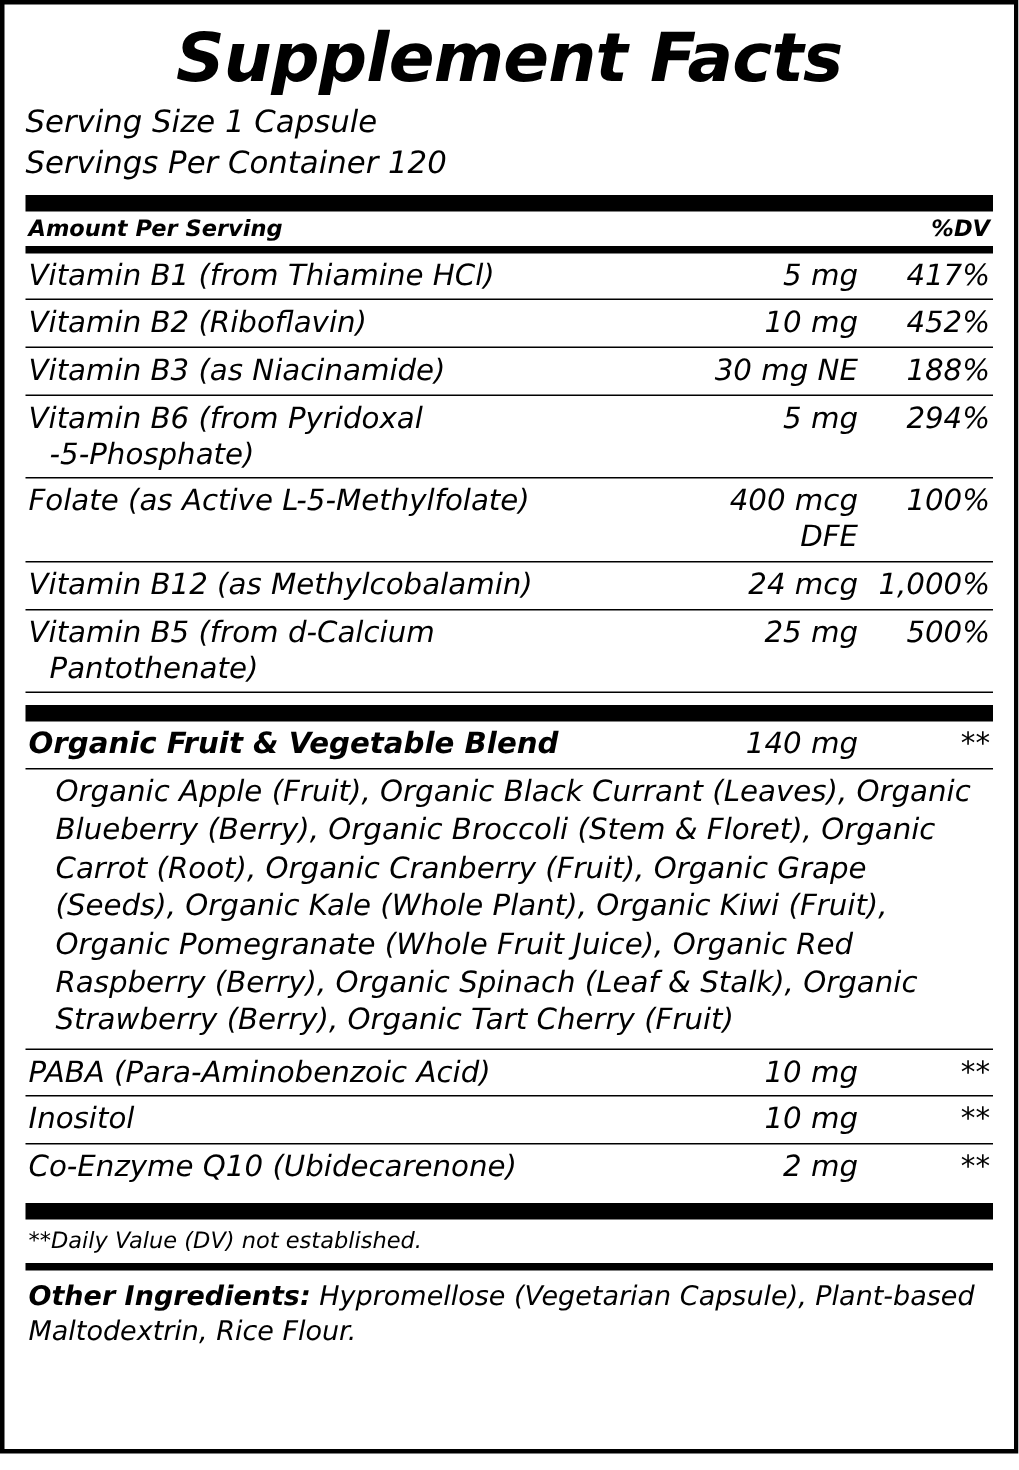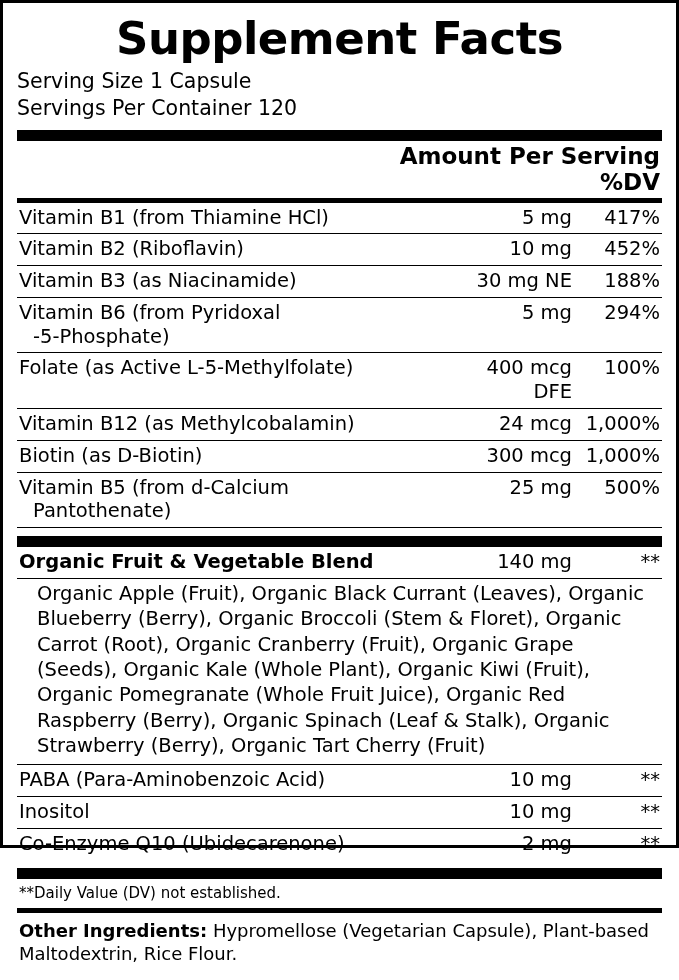--- a/index.html
+++ b/index.html
@@ -10,24 +10,25 @@
   body {
     font-family: "DejaVu Sans", sans-serif;
     color: #000000;
     width: 679px;
     height: 980px;
     overflow: hidden;
   }
   .panel {
     position: relative;
     width: 679px;
-    height: 848px;
+    height: 969px;
     box-sizing: border-box;
     border: 3px solid #000;
     padding: 8px 14px 0 14px;
+    font-style: italic;
   }
   .title {
     font-size: 45px;
     font-weight: bold;
     letter-spacing: -0.5px;
     line-height: 1.05;
     text-align: center;
     margin: 4px 0 6px 0;
     white-space: nowrap;
   }
@@ -43,24 +44,23 @@
   }
   .rule-med {
     height: 5px;
     background: #000;
     margin: 0;
   }
   .hdr-row {
     display: flex;
     align-items: flex-end;
     justify-content: space-between;
-    font-size: 23px;
+    font-size: 15px;
     font-weight: bold;
     padding: 2px 2px 3px 2px;
-    flex-direction: column;
   }
   table.facts {
     width: 100%;
     border-collapse: collapse;
     table-layout: fixed;
   }
   table.facts td {
     font-size: 19.5px;
     line-height: 1.22;
     padding: 3px 2px 4px 2px;
@@ -149,25 +149,20 @@
       <td class="amt">400 mcg
 DFE</td>
       <td class="dv">100%</td>
     </tr>
     <tr>
       <td class="name">Vitamin B12 (as Methylcobalamin)</td>
       <td class="amt">24 mcg</td>
       <td class="dv">1,000%</td>
     </tr>
     <tr>
-      <td class="name">Biotin (as D-Biotin)</td>
-      <td class="amt">300 mcg</td>
-      <td class="dv">1,000%</td>
-    </tr>
-    <tr>
       <td class="name">
         <span>Vitamin B5 (from d-Calcium</span>
         <span class="indent2">Pantothenate)</span>
       </td>
       <td class="amt">25 mg</td>
       <td class="dv">500%</td>
     </tr>
   </tbody>
     </table>
 

